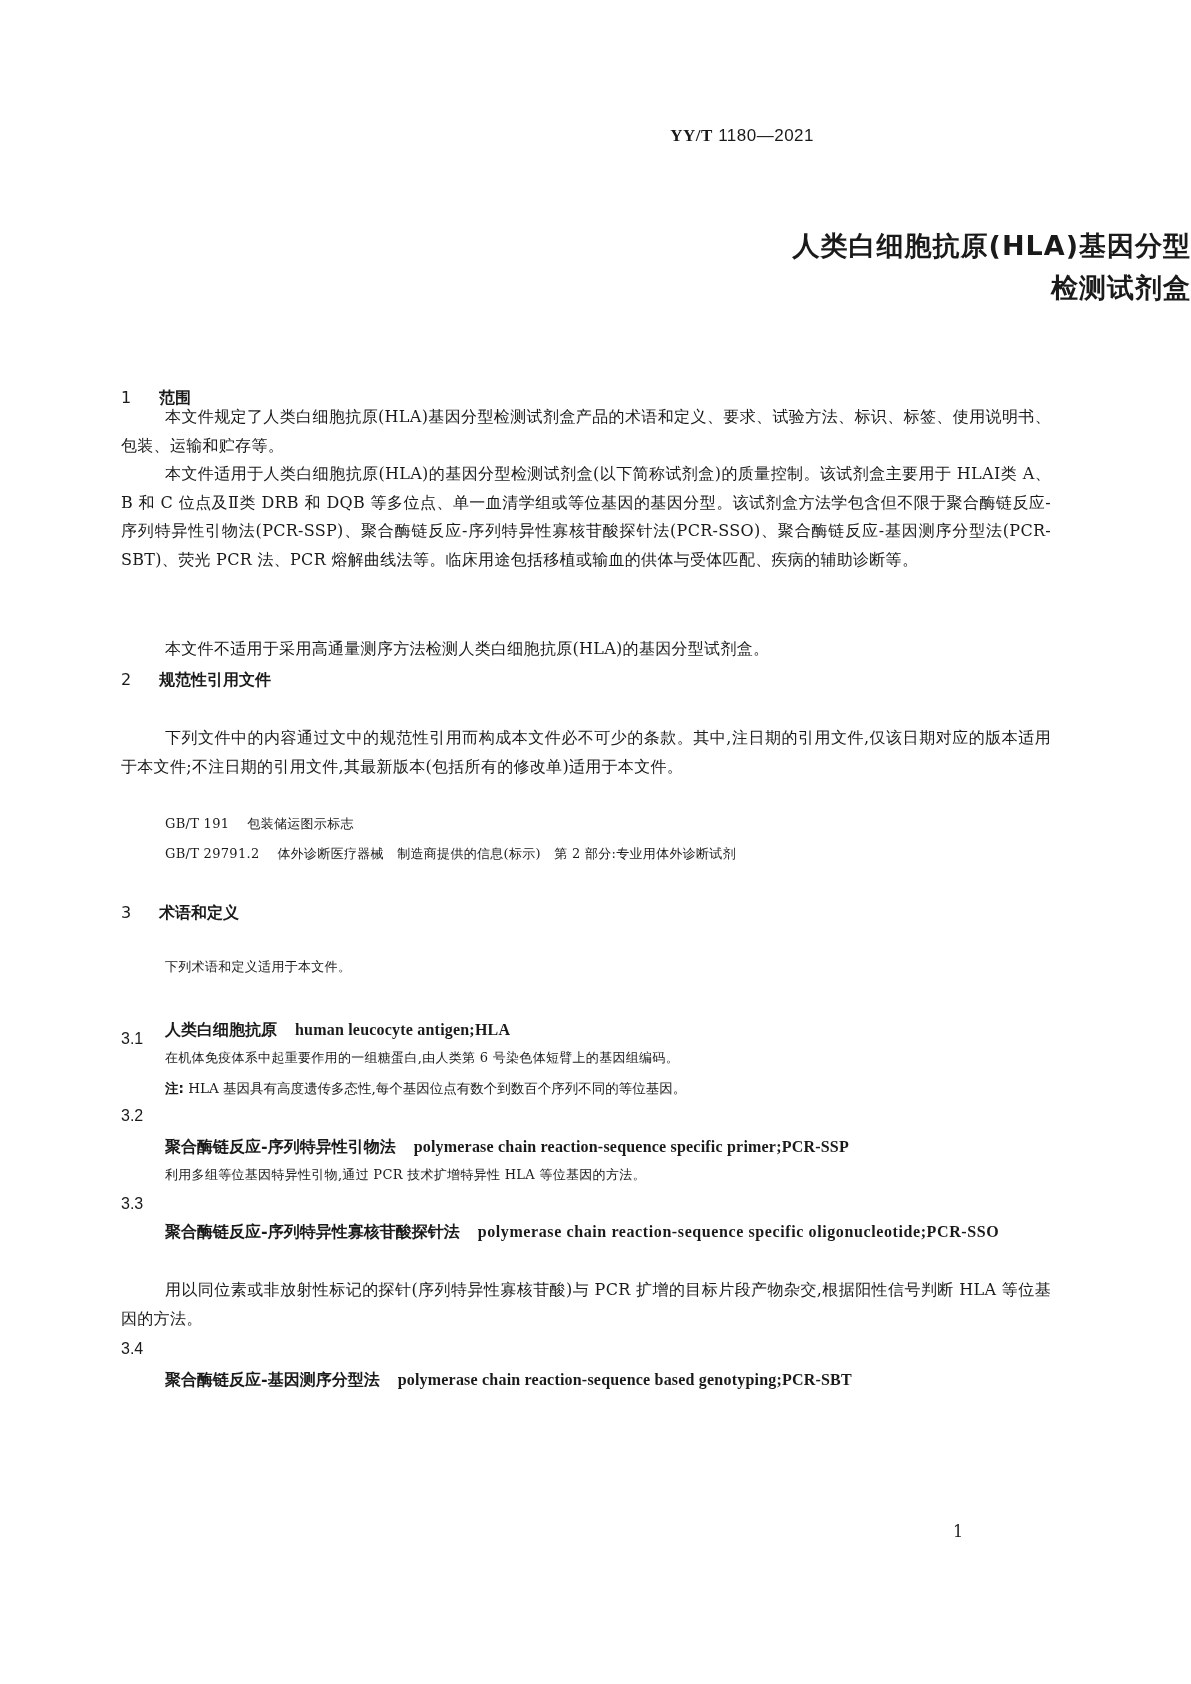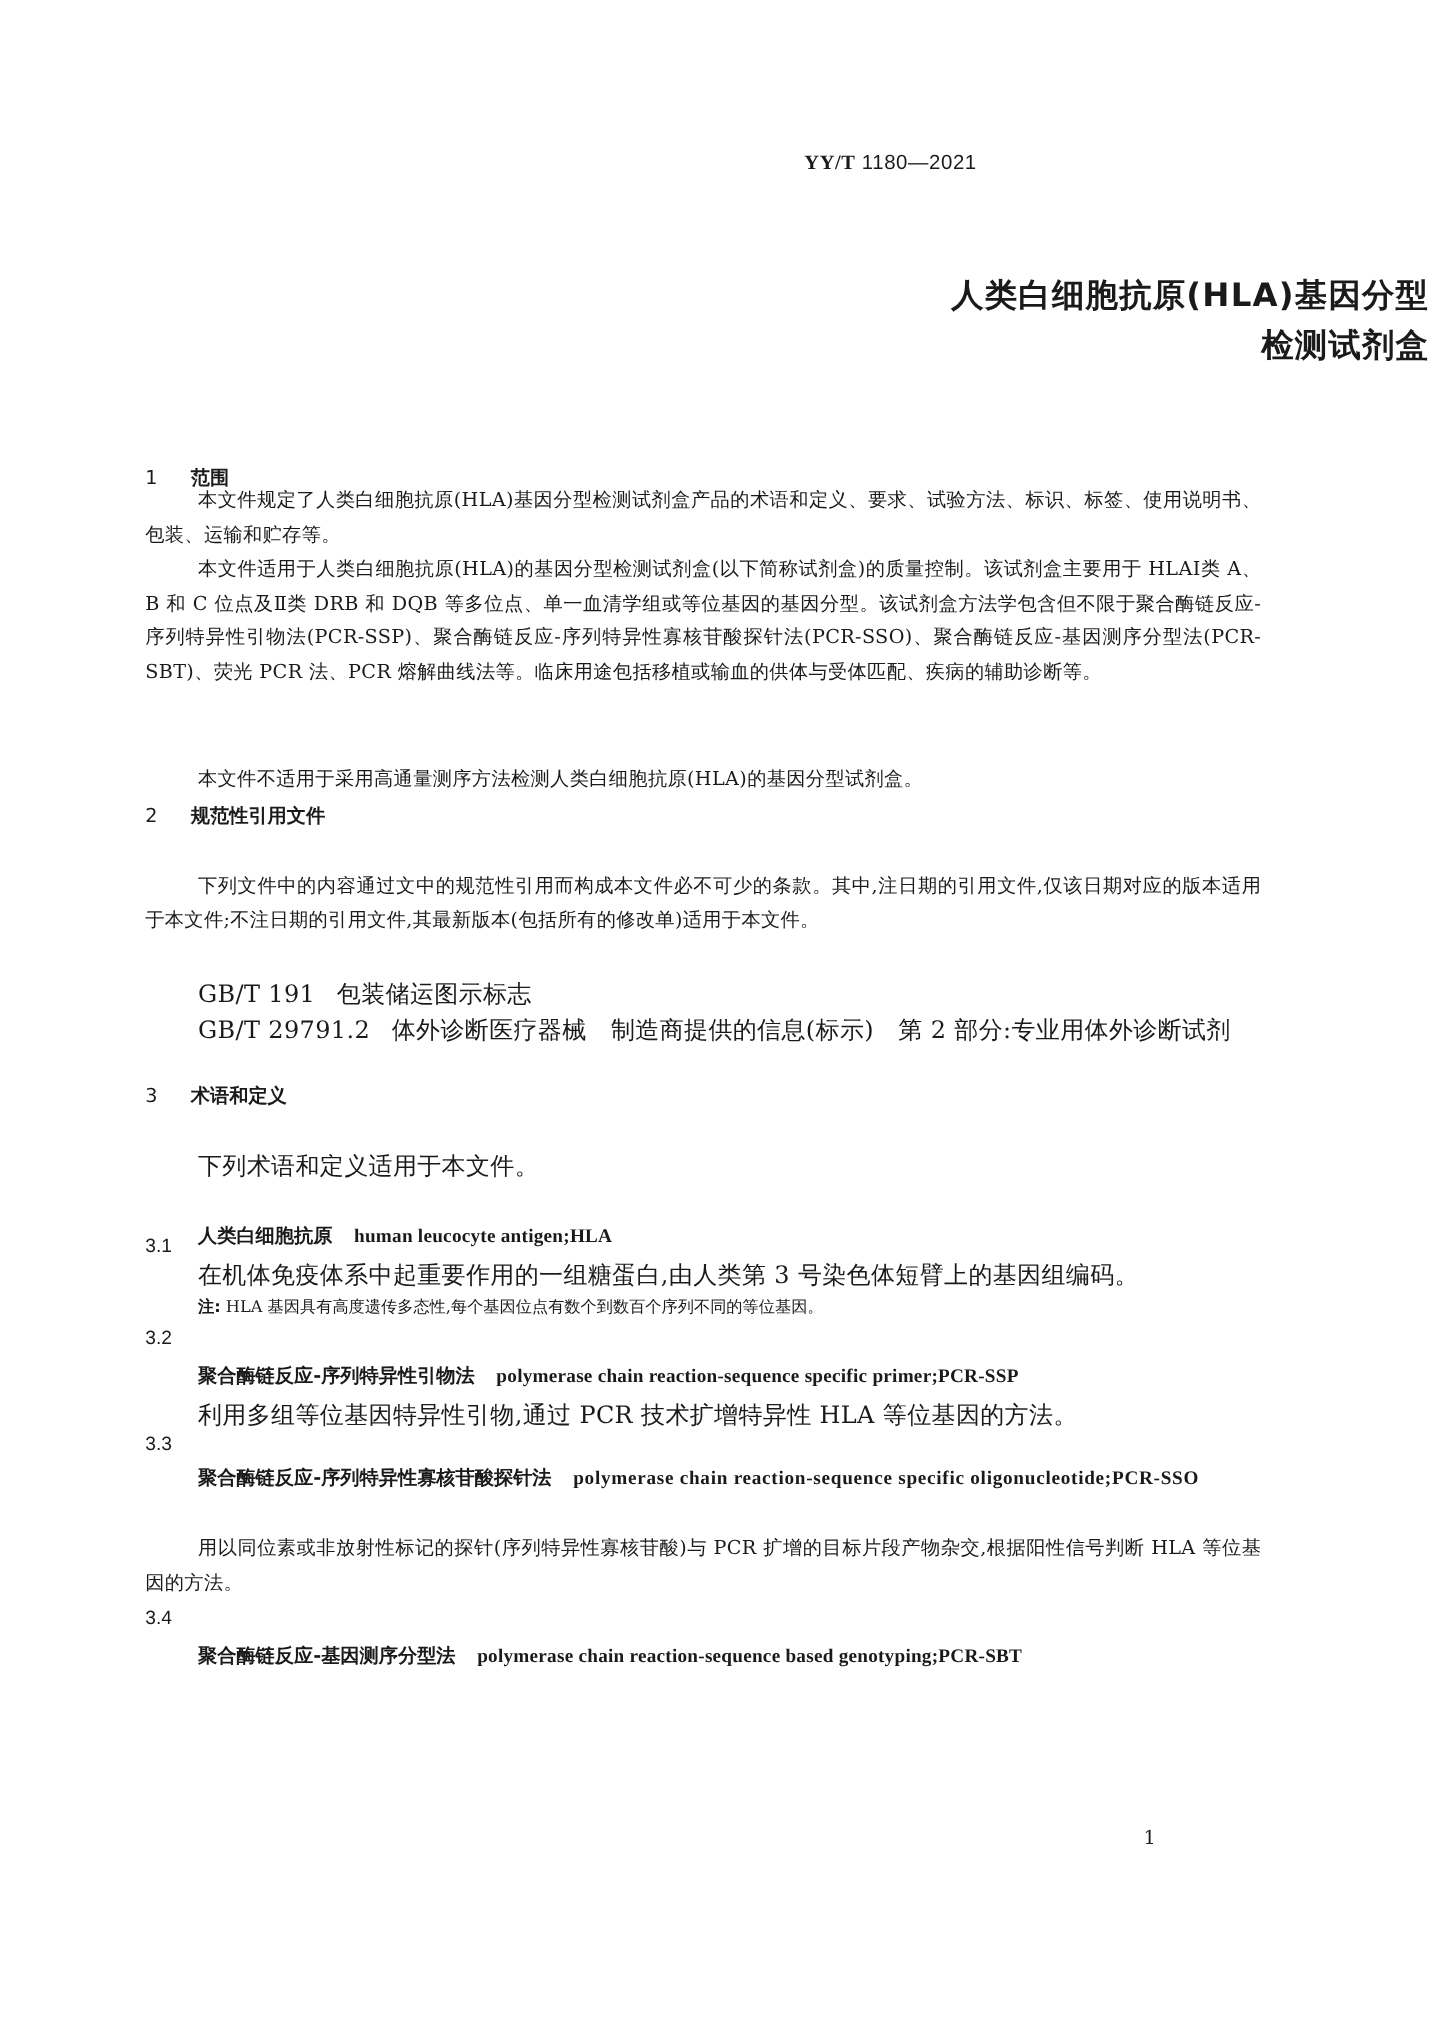--- a/index.html
+++ b/index.html
@@ -27,21 +27,21 @@
       font-family: "DejaVu Sans", "Liberation Sans", sans-serif;
       font-size: 16px; font-weight: bold;
     }
     .h .num { display: inline-block; width: 38px; font-weight: normal; }
     .p {
       position: absolute; left: 121px; width: 930px;
       font-size: 16px; line-height: 28.5px; text-align: justify;
       text-indent: 44px; letter-spacing: 0.3px;
     }
     .line {
-      position: absolute; left: 165px; font-size: 20px; white-space: nowrap; letter-spacing: 0.3px;
+      position: absolute; left: 165px; font-size: 13px; white-space: nowrap; letter-spacing: 0.3px;
     }
     .line .gap { display: inline-block; width: 18px; }
     .term-no {
       position: absolute; left: 121px; font-family: "Liberation Sans", "DejaVu Sans", sans-serif; font-size: 16px;
     }
     .term {
       position: absolute; left: 165px; font-size: 16px; font-weight: bold; white-space: nowrap;
       font-family: "DejaVu Sans", "Liberation Sans", sans-serif;
     }
     .term .en { font-family: "Liberation Serif", "DejaVu Serif", serif; margin-left: 18px; letter-spacing: 0.2px; }
@@ -90,21 +90,21 @@
 
   <div class="h" style="top:903px;">
     <span class="num">3</span><span>术语和定义</span>
   </div>
   <div class="line" style="top:958px;">下列术语和定义适用于本文件。</div>
 
   <div class="term-no" style="top:990px;margin-top:40px;">3.1</div>
   <div class="term" style="top:1020px;">
     <span>人类白细胞抗原</span><span class="en">human leucocyte antigen;HLA</span>
   </div>
-  <div class="line" style="top:1049px;">在机体免疫体系中起重要作用的一组糖蛋白,由人类第 3 号染色体短臂上的基因组编码。</div>
+  <div class="line" style="top:1049px;">在机体免疫体系中起重要作用的一组糖蛋白,由人类第 6 号染色体短臂上的基因组编码。</div>
   <div class="note" style="top:1080px;">
     <b>注:</b>
     <span>HLA 基因具有高度遗传多态性,每个基因位点有数个到数百个序列不同的等位基因。</span>
   </div>
 
   <div class="term-no" style="top:1107px;">3.2</div>
   <div class="term" style="top:1137px;">
     <span>聚合酶链反应-序列特异性引物法</span><span class="en">polymerase chain reaction-sequence specific primer;PCR-SSP</span>
   </div>
   <div class="line" style="top:1166px;">利用多组等位基因特异性引物,通过 PCR 技术扩增特异性 HLA 等位基因的方法。</div>

